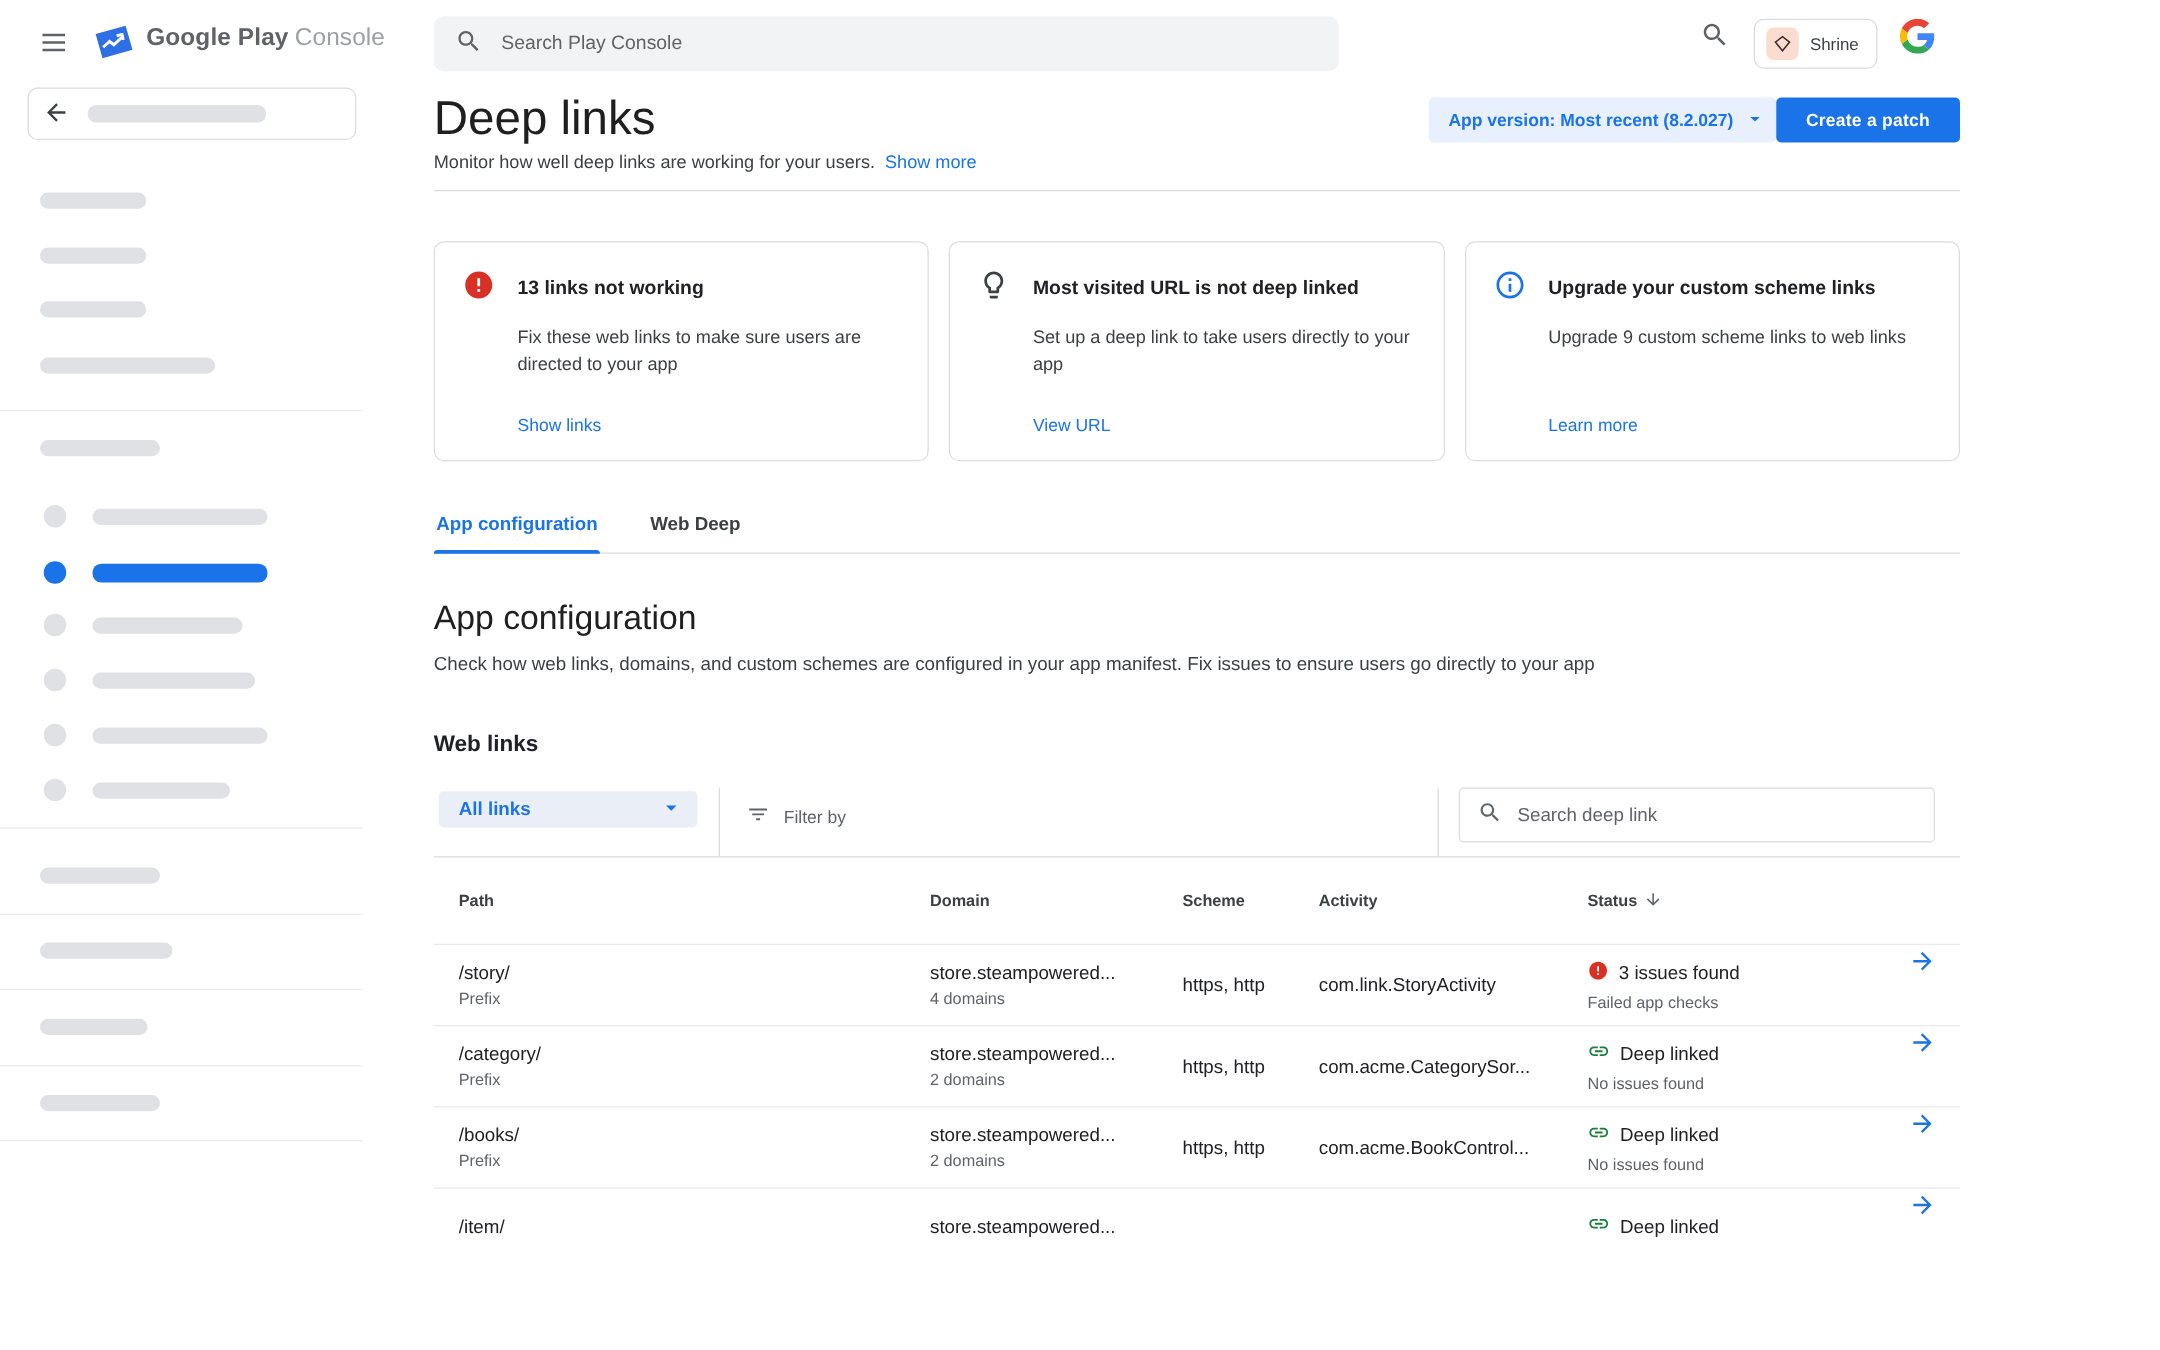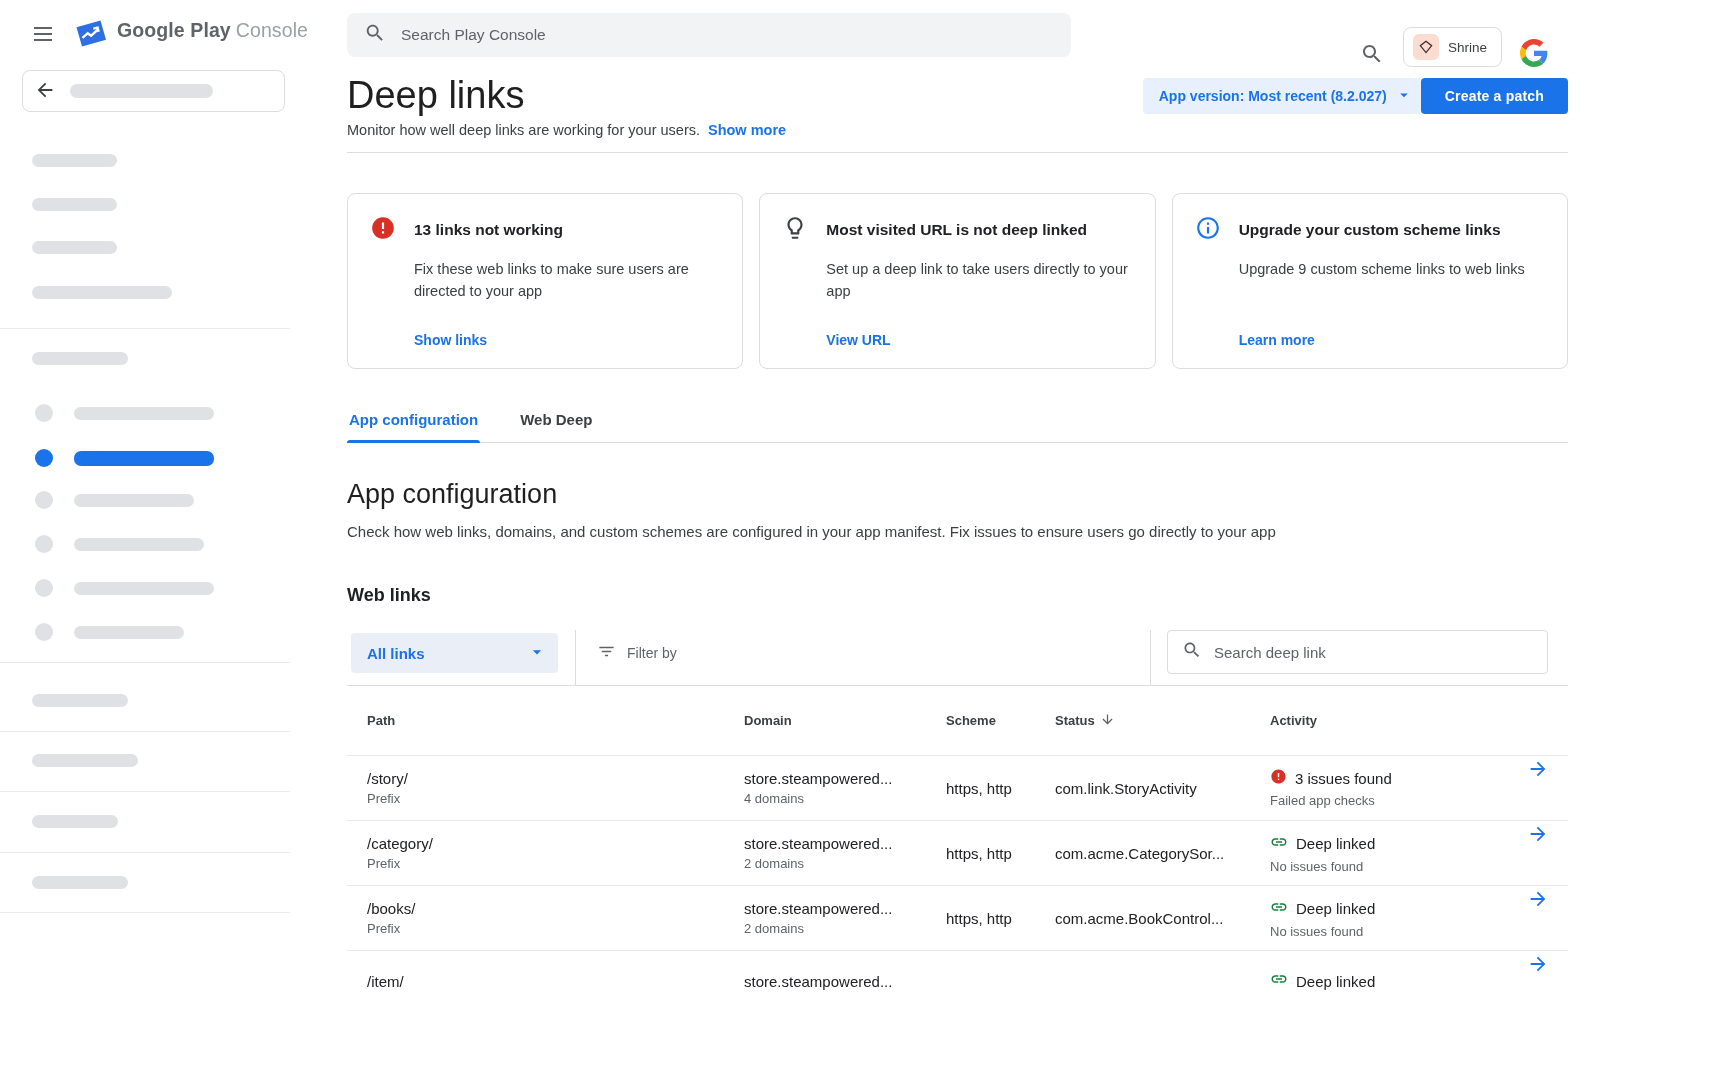--- a/index.html
+++ b/index.html
@@ -17,21 +17,21 @@
   
   .topbar{ position:absolute; top:0; left:0; right:0; height:70px; background:#fff; }
   .menu-btn{ position:absolute; left:30px; top:22px; width:26px; height:26px; }
   .logo{ position:absolute; left:74px; top:19px; display:flex; align-items:flex-start; gap:10px; }
   .logo .brand{ font-size:19.5px; letter-spacing:.1px; }
   .logo .b1{ color:#5f6368; font-weight:700; }
   .logo .b2{ color:#9aa0a6; font-weight:400; margin-left:5px; }
   .global-search{ position:absolute; left:347px; top:13px; width:724px; height:44px;
     background:#f1f3f4; border-radius:8px; display:flex; align-items:center; gap:15px; padding:0 17px; }
   .global-search input{ flex:1; border:none; background:transparent; font-size:15.5px; color:#c2410c; }
-  .topbar-right{ position:absolute; right:180px; top:15px; height:52px; display:flex; align-items:flex-end; gap:18px; }
+  .topbar-right{ position:absolute; right:180px; top:15px; height:52px; display:flex; align-items:flex-start; gap:18px; }
   .icon-btn{ width:26px; height:26px; display:flex; align-items:center; justify-content:center; }
   .app-chip{ height:40px; border:1px solid var(--border); border-radius:8px; background:#fff;
     display:flex; align-items:center; gap:9px; padding:0 14px 0 9px; }
   .app-chip .appicon{ width:26px; height:26px; border-radius:6px; background:#fcdcd0;
     display:flex; align-items:center; justify-content:center; }
   .app-chip .appname{ font-size:13.5px; color:#3c4043; }
   .g-avatar{ width:28px; height:28px; display:flex; align-items:center; justify-content:center; }
 
   
   .sidebar{ position:absolute; top:70px; left:0; width:290px; bottom:0; background:#fff; }
@@ -46,21 +46,21 @@
   .nav-item .bar{ height:13px; border-radius:7px; background:var(--skel); margin-left:21px; }
   .nav-item.active .dot{ background:var(--blue); }
   .nav-item.active .bar{ background:var(--blue); height:15px; }
 
   
   .content{ position:absolute; top:70px; left:290px; right:0; bottom:0; overflow:hidden;
     padding:0 160px 0 57px; }
   .header-row{ display:flex; justify-content:space-between; align-items:flex-start; margin-top:4px; }
   .page-title{ font-size:38px; line-height:42px; font-weight:400; color:#1f1f1f; }
   .subtitle-row{ margin-top:6px; font-size:14.5px; color:#3c4043; }
-  .link{ color:var(--blue); font-weight:700; text-decoration:none; cursor:pointer; }
+  .link{ color:var(--blue); font-weight:400; text-decoration:none; cursor:pointer; }
   .subtitle-row .link{ margin-left:8px; }
   .header-actions{ display:flex; margin-top:4px; }
   .version-chip{ height:36px; background:var(--chipbg); border-radius:4px; display:flex; align-items:center;
     gap:8px; padding:0 8px 0 16px; color:var(--blue); font-size:14px; font-weight:700; }
   .primary-btn{ height:36px; background:var(--blue); color:#fff; border-radius:4px; padding:0 24px;
     font-size:14px; font-weight:700; letter-spacing:.2px; }
   .hdivider{ height:1px; background:var(--border); margin-top:14px; }
 
   
   .cards{ display:flex; gap:16px; margin-top:40px; }
@@ -77,21 +77,21 @@
   .tab.active{ color:var(--blue); }
   .tab.active::after{ content:""; position:absolute; left:0; right:0; bottom:-1px; height:3px;
     background:var(--blue); border-radius:3px 3px 0 0; }
 
   .section-title{ margin-top:34px; font-size:27px; line-height:34px; font-weight:400; color:#1f1f1f; }
   .section-desc{ margin-top:12px; font-size:15px; color:#3c4043; }
   .weblinks-title{ margin-top:44px; font-size:18px; line-height:22px; font-weight:700; color:#202124; }
 
   
   .toolbar{ position:relative; height:56px; margin-top:24px; border-bottom:1px solid var(--border); }
-  .all-links{ position:absolute; left:4px; top:3px; width:207px; height:40px; background:#e9eef7;
+  .all-links{ position:absolute; left:4px; top:3px; width:207px; height:29px; background:#e9eef7;
     border-radius:4px; display:flex; align-items:center; justify-content:space-between;
     padding:0 11px 0 16px; color:var(--blue); font-size:15px; font-weight:700; }
   .vdiv{ position:absolute; top:0; bottom:0; width:1px; background:var(--border); }
   .filter-by{ position:absolute; left:250px; top:0; height:46px; display:flex; align-items:center; gap:11px;
     color:#5f6368; font-size:14px; }
   .deep-search{ position:absolute; right:20px; top:0; width:381px; height:44px; border:1px solid var(--border);
     border-radius:4px; display:flex; align-items:center; gap:12px; padding:0 14px; background:#fff; }
   .deep-search input{ flex:1; border:none; font-size:15px; color:#202124; background:transparent; }
 
   
@@ -315,29 +315,29 @@
           </svg>
       </span>
       <input type="text" placeholder="Search deep link" style="">
     </div>
   </div>
 
   <div class="thead">
     <div class="hcell">Path</div>
     <div class="hcell">Domain</div>
     <div class="hcell">Scheme</div>
+    <div class="hcell">Activity</div>
     <div class="hcell">
       <span>Status</span>
       <span>
         <svg width="15" height="15" viewBox="0 0 24 24">
             <path fill="#5f6368" d="M20 12l-1.41-1.41L13 16.17V4h-2v12.17l-5.58-5.59L4 12l8 8 8-8z"></path>
           </svg>
       </span>
     </div>
-    <div class="hcell">Activity</div>
     <div class="hcell"></div>
   </div>
 
   <div class="trow">
     <div class="cell">
       <div class="main">/story/</div>
       <div class="sub">Prefix</div>
     </div>
     <div class="cell">
       <div class="main">store.steampowered...</div>

